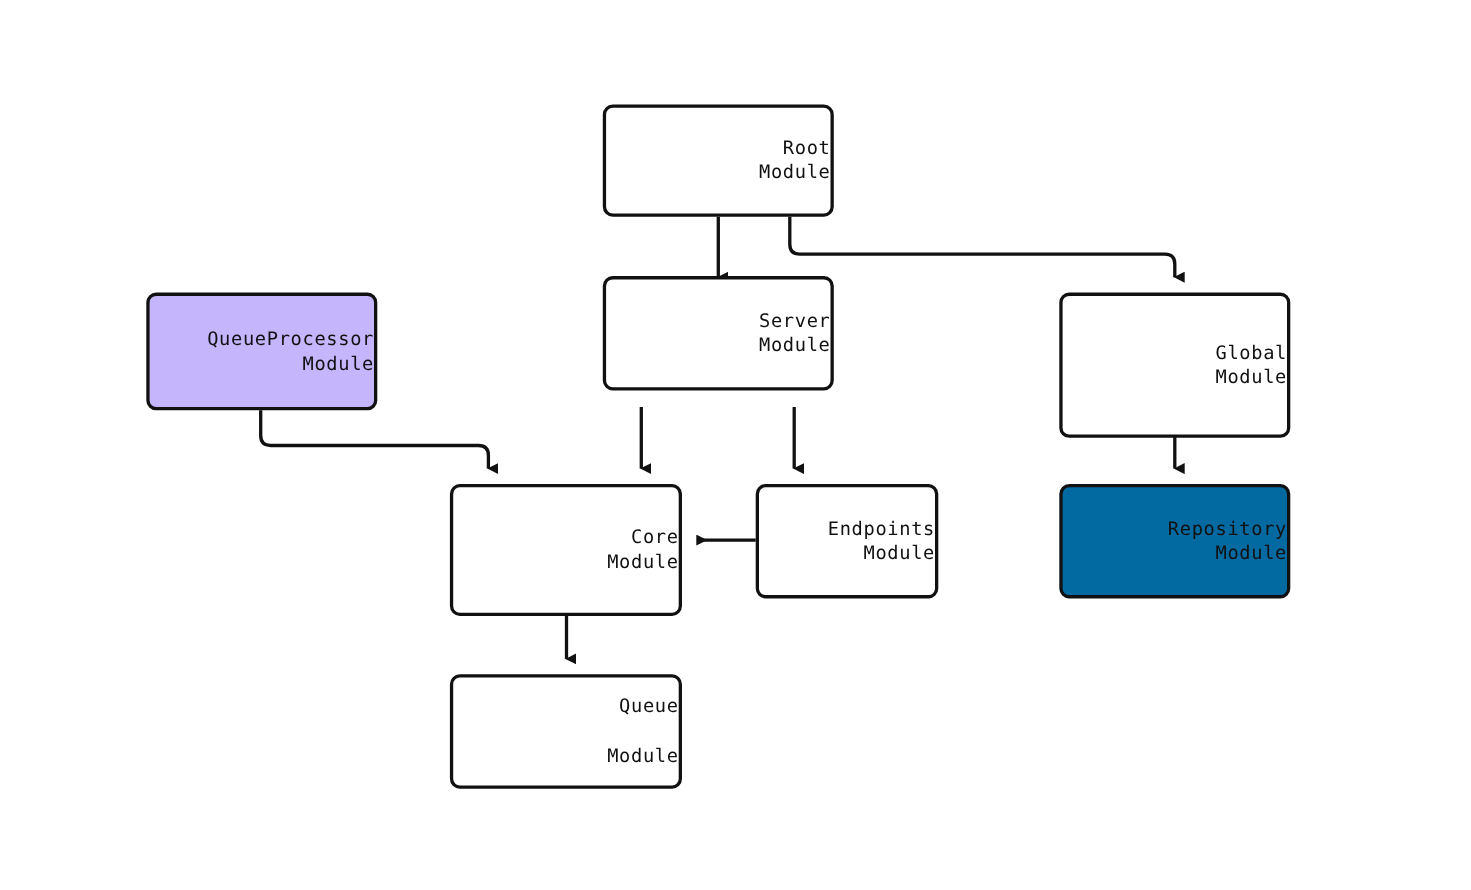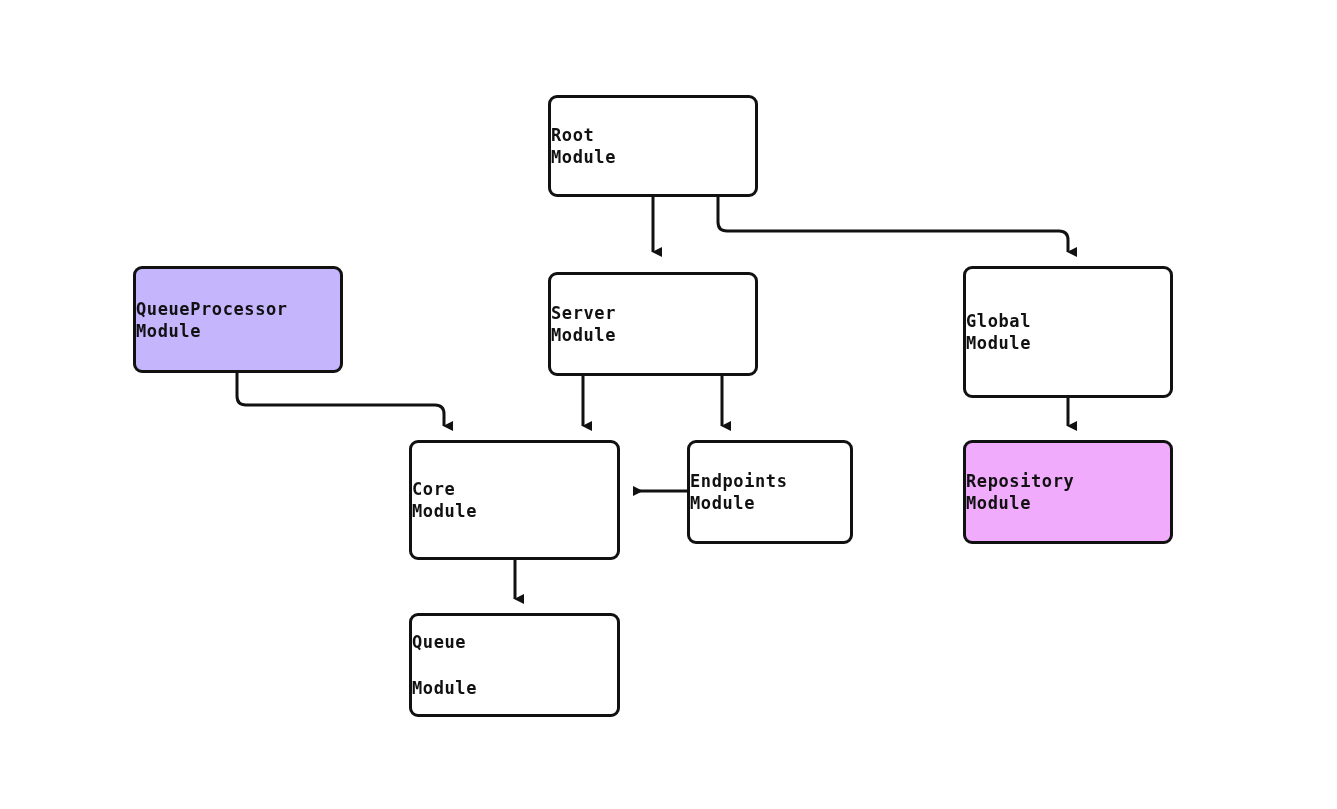--- a/index.html
+++ b/index.html
@@ -28,24 +28,23 @@
     height: 809px;
   }
   .node {
     position: absolute;
     box-sizing: border-box;
     background: #ffffff;
     border: 3px solid #111111;
     border-radius: 9px;
     display: flex;
     flex-direction: column;
-    align-items: flex-start;
+    align-items: flex-end;
     justify-content: center;
     z-index: 2;
-    font-weight: bold;
   }
   .node-line {
     font-family: "DejaVu Sans Mono", "Liberation Mono", monospace;
     font-size: 17px;
     line-height: 22px;
     color: #111111;
     letter-spacing: 0.6px;
     white-space: pre;
     text-align: center;
   }
@@ -79,41 +78,41 @@
   <div class="node" style="left: 548px; top: 95px; width: 210px; height: 102px; border-color: rgb(17, 17, 17); background: rgb(255, 255, 255);">
     <span class="node-line">Root</span>
     <span class="node-line">Module</span>
   </div>
 
   <div class="node" style="left: 133px; top: 266px; width: 210px; height: 107px; border-color: rgb(17, 17, 17); background: #c4b5fd;">
     <span class="node-line">QueueProcessor</span>
     <span class="node-line">Module</span>
   </div>
 
-  <div class="node" style="left: 548px; top: 272px; width: 210px; height: 104px; border-color: rgb(17, 17, 17); background: rgb(255, 255, 255);">
+  <div class="node" style="left: 548px; top: 251px; width: 210px; height: 104px; border-color: rgb(17, 17, 17); background: rgb(255, 255, 255);">
     <span class="node-line">Server</span>
     <span class="node-line">Module</span>
   </div>
 
   <div class="node" style="left: 963px; top: 266px; width: 210px; height: 132px; border-color: rgb(17, 17, 17); background: rgb(255, 255, 255);">
     <span class="node-line">Global</span>
     <span class="node-line">Module</span>
   </div>
 
   <div class="node" style="left: 409px; top: 440px; width: 211px; height: 120px; border-color: rgb(17, 17, 17); background: rgb(255, 255, 255);">
     <span class="node-line">Core</span>
     <span class="node-line">Module</span>
   </div>
 
   <div class="node" style="left: 687px; top: 440px; width: 166px; height: 104px; border-color: rgb(17, 17, 17); background: rgb(255, 255, 255);">
     <span class="node-line">Endpoints</span>
     <span class="node-line">Module</span>
   </div>
 
-  <div class="node" style="left: 963px; top: 440px; width: 210px; height: 104px; border-color: rgb(17, 17, 17); background: #f0abfc;">
+  <div class="node" style="left: 963px; top: 440px; width: 210px; height: 104px; border-color: rgb(17, 17, 17); background: #0369a1;">
     <span class="node-line">Repository</span>
     <span class="node-line">Module</span>
   </div>
 
   <div class="node" style="left: 409px; top: 613px; width: 211px; height: 104px; border-color: rgb(17, 17, 17); background: rgb(255, 255, 255); gap: 24px;">
     <span class="node-line">Queue</span>
     <span class="node-line">Module</span>
   </div>
 
 </div>

